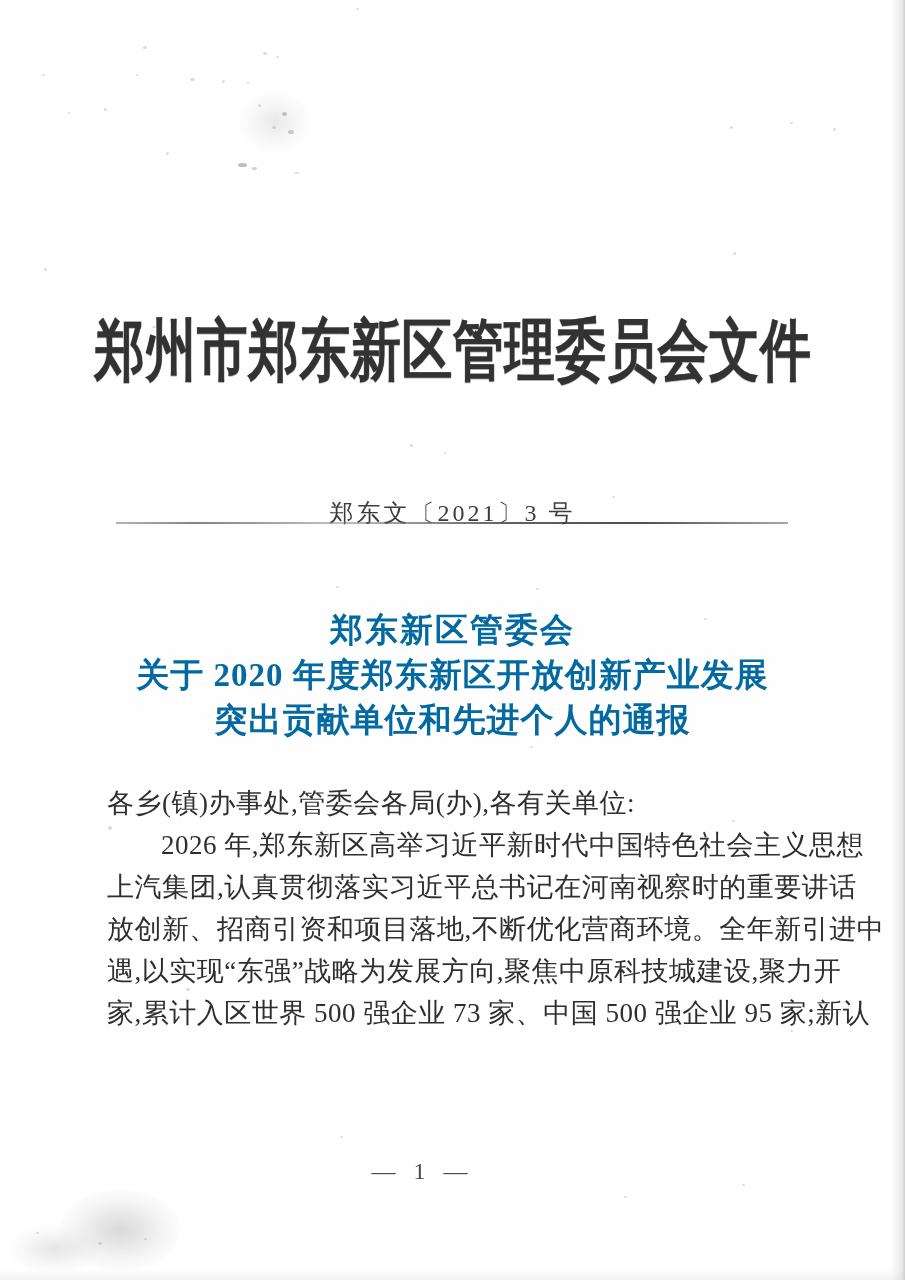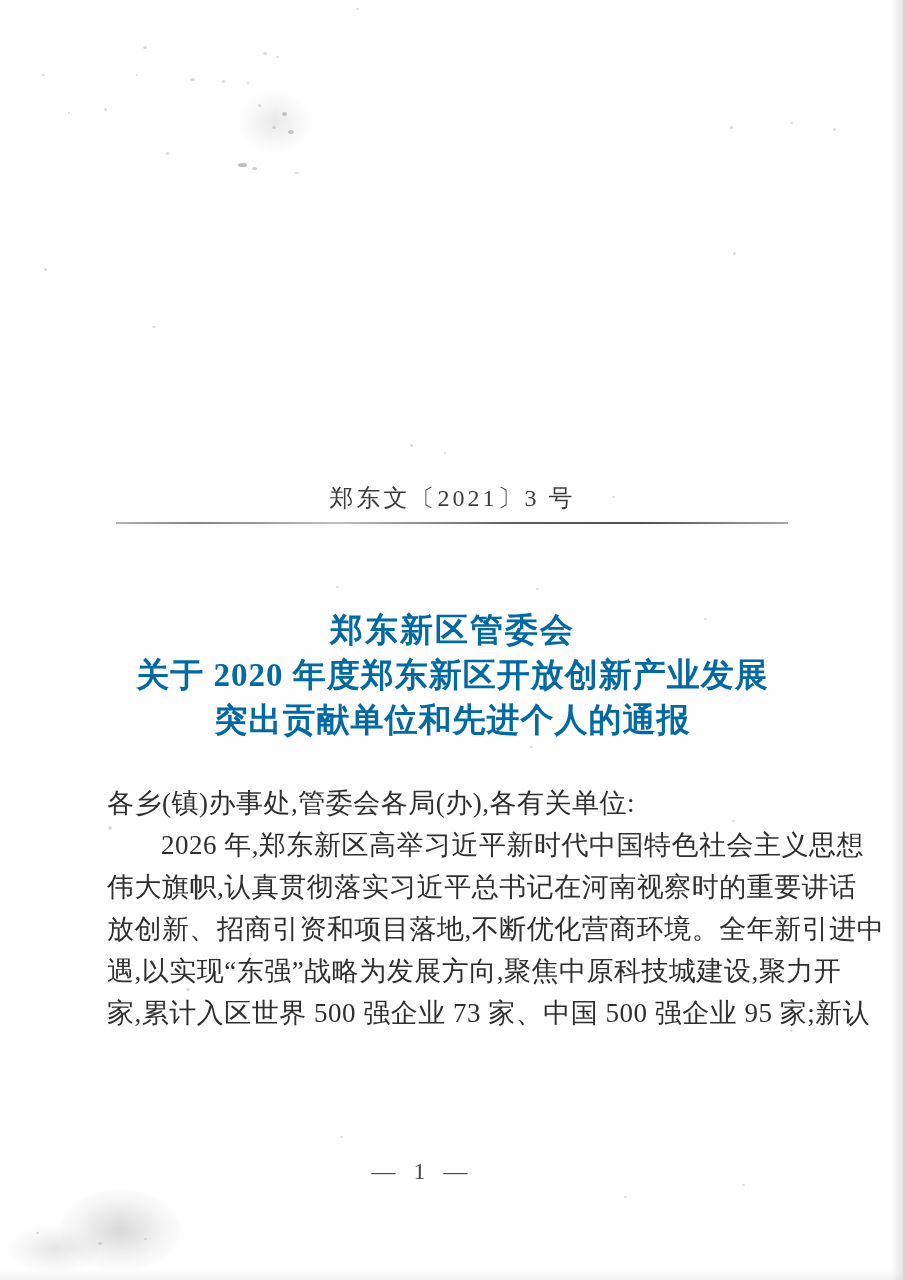--- a/index.html
+++ b/index.html
@@ -76,21 +76,21 @@
       -0.6px 0 0 rgba(90,90,90,0.35),
        0 0.6px 0 rgba(70,70,70,0.40);
     filter: contrast(1.12);
     white-space: nowrap;
   }
 
   
   .doc-number {
     position: absolute;
     left: 0;
-    top: 482px;
+    top: 497px;
     width: 905px;
     text-align: center;
     font-size: 24px;
     letter-spacing: 3px;
     color: #3c3c3c;
     white-space: nowrap;
   }
 
   
   .rule {
@@ -210,35 +210,38 @@
   <div class="scan-noise" style="left:624px; top:1196px; width:3px; height:2px;"></div>
   <div class="scan-noise" style="left:742px; top:1184px; width:3px; height:2px;"></div>
   <div class="scan-noise" style="left:36px;  top:1232px; width:3px; height:2px;"></div>
   <div class="scan-noise" style="left:98px;  top:1242px; width:4px; height:3px;"></div>
   <div class="scan-noise" style="left:144px; top:1238px; width:3px; height:2px;"></div>
 
   <div class="smudge" style="left:60px; top:1190px; width:120px; height:80px;"></div>
   <div class="smudge" style="left:10px; top:1226px; width:90px;  height:46px; opacity:0.14;"></div>
   <div class="smudge" style="left:240px; top:92px;  width:70px;  height:60px; opacity:0.12;"></div>
 
+  <div class="masthead">
+    <div class="masthead-title">郑州市郑东新区管理委员会文件</div>
+  </div>
 
   <div class="doc-number">郑东文〔2021〕3 号</div>
 
   <div class="rule"></div>
 
   <div class="headline">
     <div class="headline-line">郑东新区管委会</div>
     <div class="headline-line sub">关于 2020 年度郑东新区开放创新产业发展</div>
     <div class="headline-line sub">突出贡献单位和先进个人的通报</div>
   </div>
 
   <div class="body">
     <div class="body-line">各乡(镇)办事处,管委会各局(办),各有关单位:</div>
     <div class="body-line indent">2026 年,郑东新区高举习近平新时代中国特色社会主义思想</div>
-    <div class="body-line">伟大旗帜,认真贯彻落实习近平总书记在河南视察时的重要讲话</div>
+    <div class="body-line">上汽集团,认真贯彻落实习近平总书记在河南视察时的重要讲话</div>
     <div class="body-line">放创新、招商引资和项目落地,不断优化营商环境。全年新引进中</div>
     <div class="body-line">遇,以实现“东强”战略为发展方向,聚焦中原科技城建设,聚力开</div>
     <div class="body-line">家,累计入区世界 500 强企业 73 家、中国 500 强企业 95 家;新认</div>
   </div>
 
   <div class="footer">
     <span class="page-number">— 1 —</span>
   </div>
 
   <div class="edge-shadow"></div>

